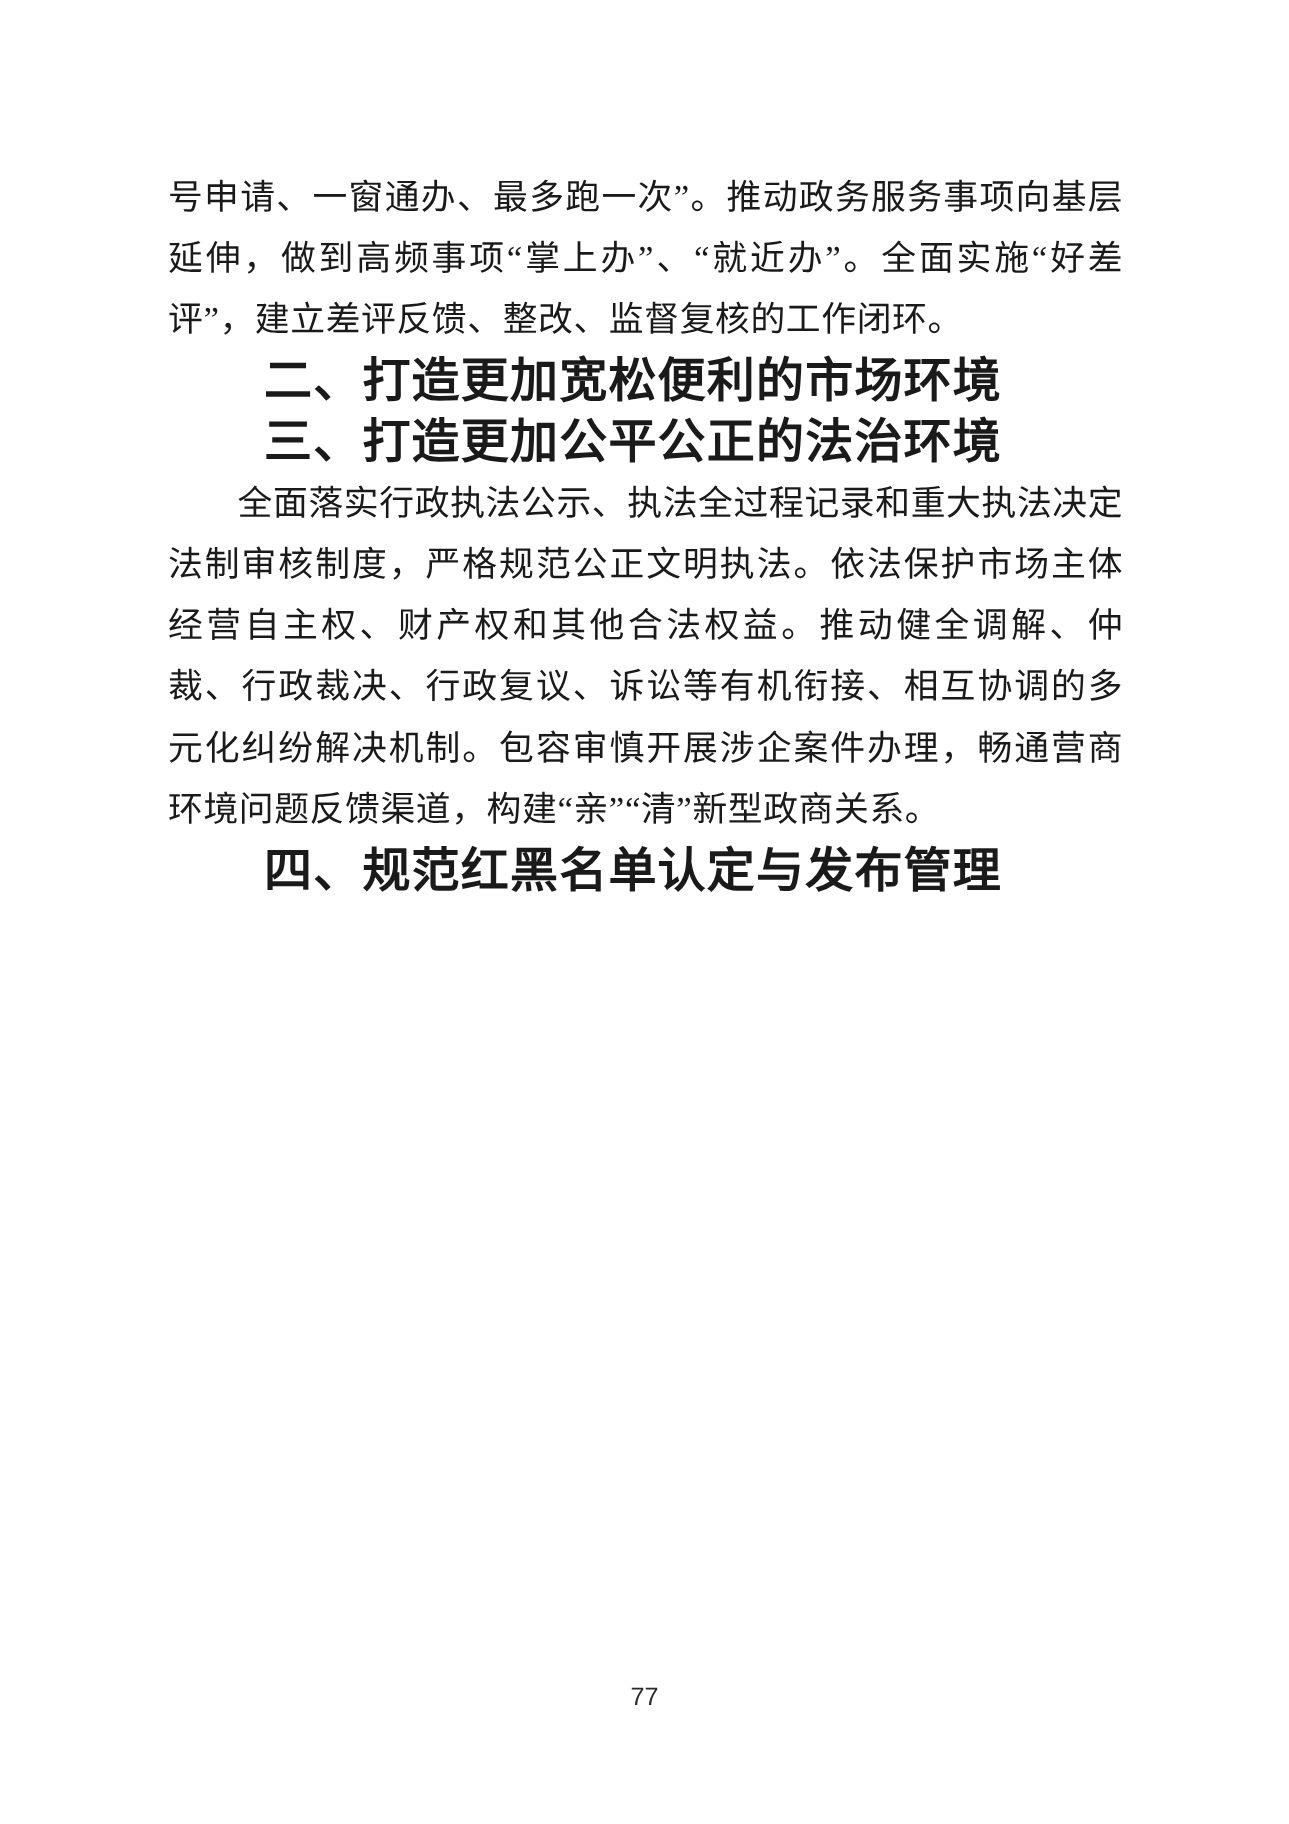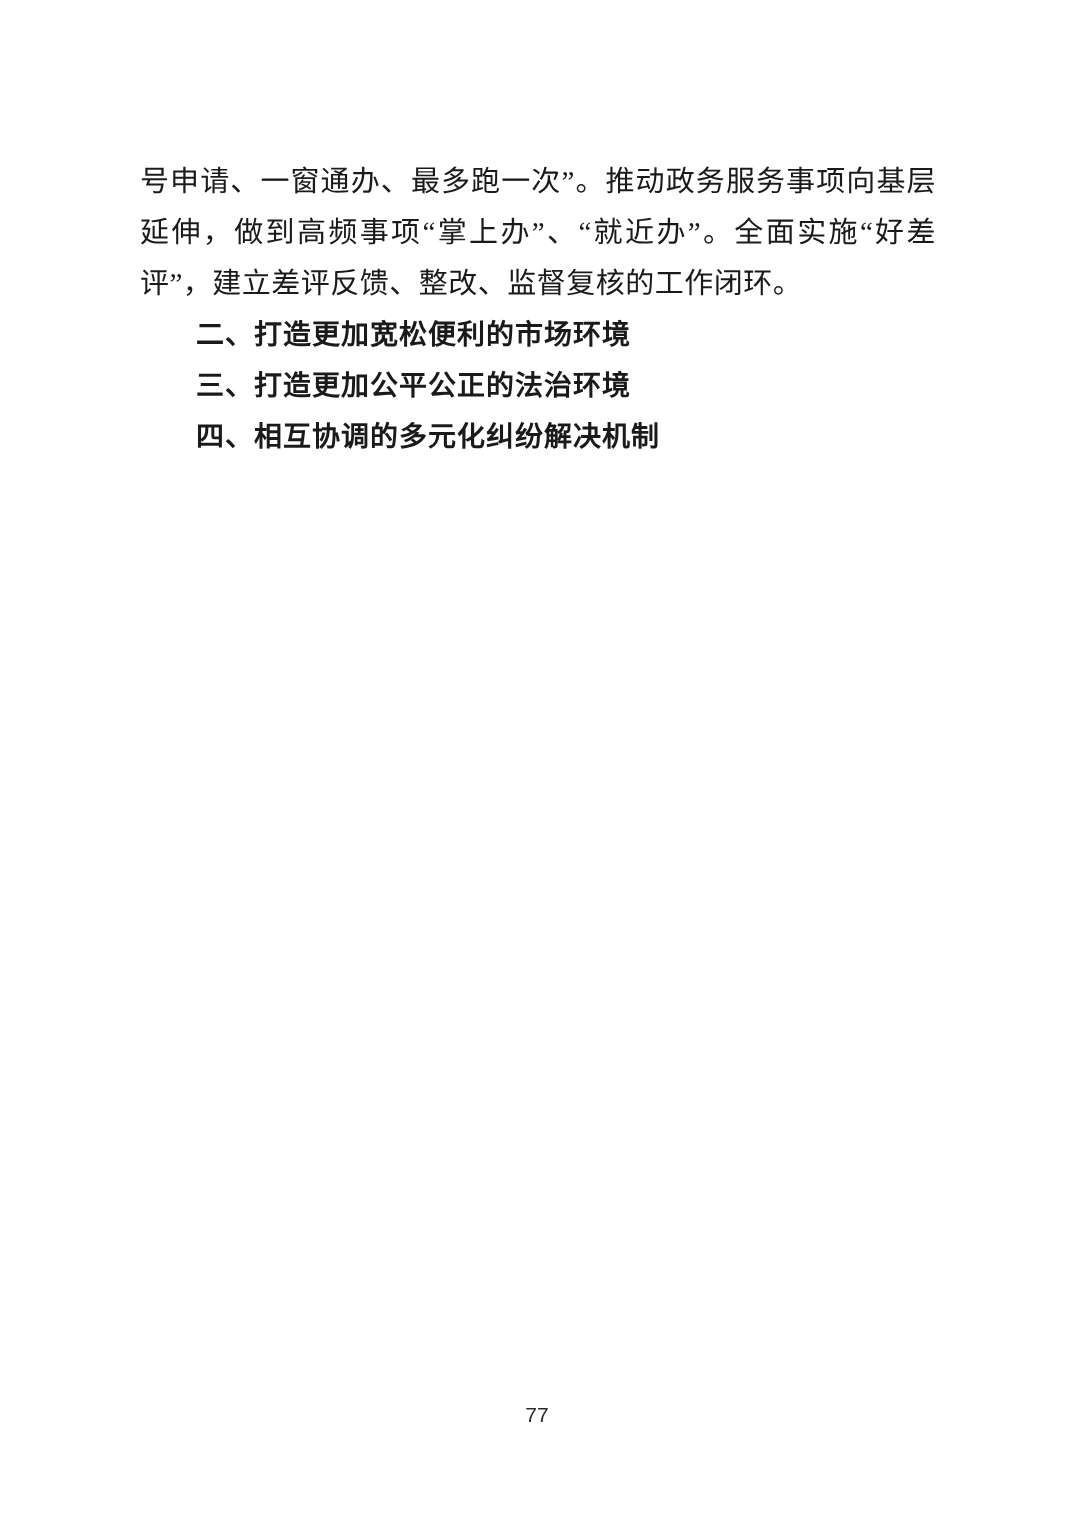--- a/index.html
+++ b/index.html
@@ -12,41 +12,41 @@
       width: 1074px;
       height: 1520px;
       background: #ffffff;
       overflow: hidden;
       color: #1a1a1a;
       font-family: "Liberation Serif", "DejaVu Serif", serif;
     }
     .content {
       position: absolute;
       left: 140px;
-      top: 156px;
+      top: 140px;
       width: 796px;
     }
     .content p {
       margin: 0;
       font-size: 29px;
       line-height: 51px;
       text-align: justify;
       letter-spacing: 0.5px;
       word-break: break-all;
     }
     p.para-continued {
       text-indent: 0;
     }
     p.para-body {
       text-indent: 2em;
     }
     p.para-heading {
       text-indent: 2em;
       font-weight: 700;
-      font-size: 28px;
+      font-size: 40px;
       font-family: "Liberation Sans", "DejaVu Sans", sans-serif;
       letter-spacing: 1px;
     }
     .page-number {
       position: absolute;
       left: 0;
       top: 1400px;
       width: 100%;
       text-align: center;
       font-size: 21px;
@@ -56,16 +56,17 @@
     }
   </style>
 </head>
 <body>
 
 <div class="page">
   <div class="content">
     <p class="para-continued">号申请、一窗通办、最多跑一次”。推动政务服务事项向基层延伸，做到高频事项“掌上办”、“就近办”。全面实施“好差评”，建立差评反馈、整改、监督复核的工作闭环。</p>
     <p class="para-heading">二、打造更加宽松便利的市场环境</p>
     <p class="para-heading">三、打造更加公平公正的法治环境</p>
-    <p class="para-heading">四、相互协调的多元化纠纷解决机制</p>
+    <p class="para-body">全面落实行政执法公示、执法全过程记录和重大执法决定法制审核制度，严格规范公正文明执法。依法保护市场主体经营自主权、财产权和其他合法权益。推动健全调解、仲裁、行政裁决、行政复议、诉讼等有机衔接、相互协调的多元化纠纷解决机制。包容审慎开展涉企案件办理，畅通营商环境问题反馈渠道，构建“亲”“清”新型政商关系。</p>
+    <p class="para-heading">四、规范红黑名单认定与发布管理</p>
   </div>
   <div class="page-number">77</div>
 </div>
 
 </body></html>

